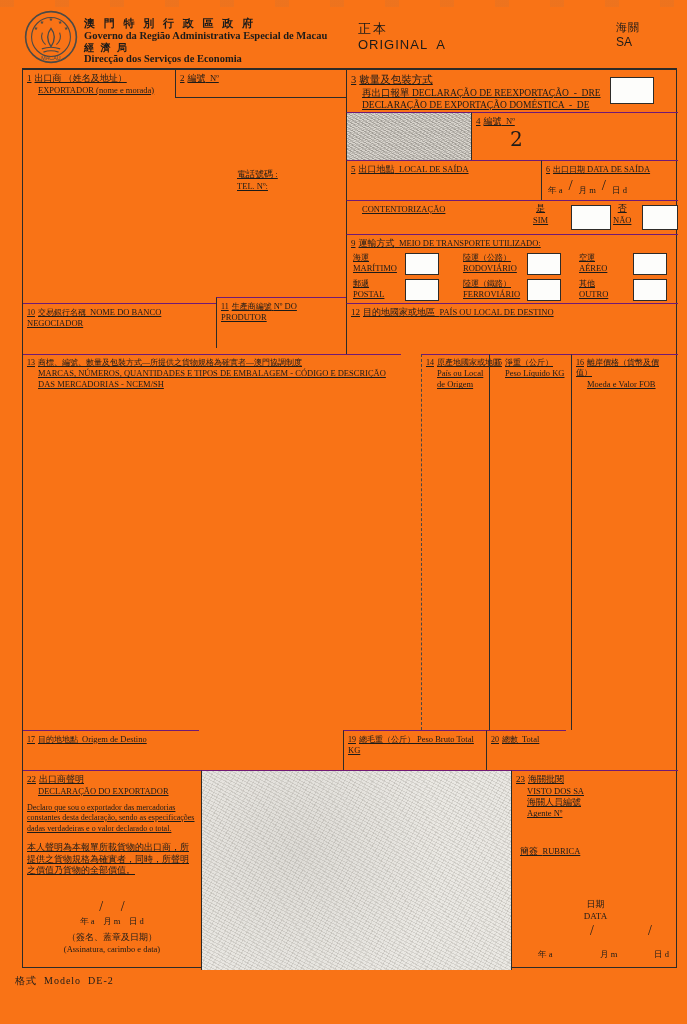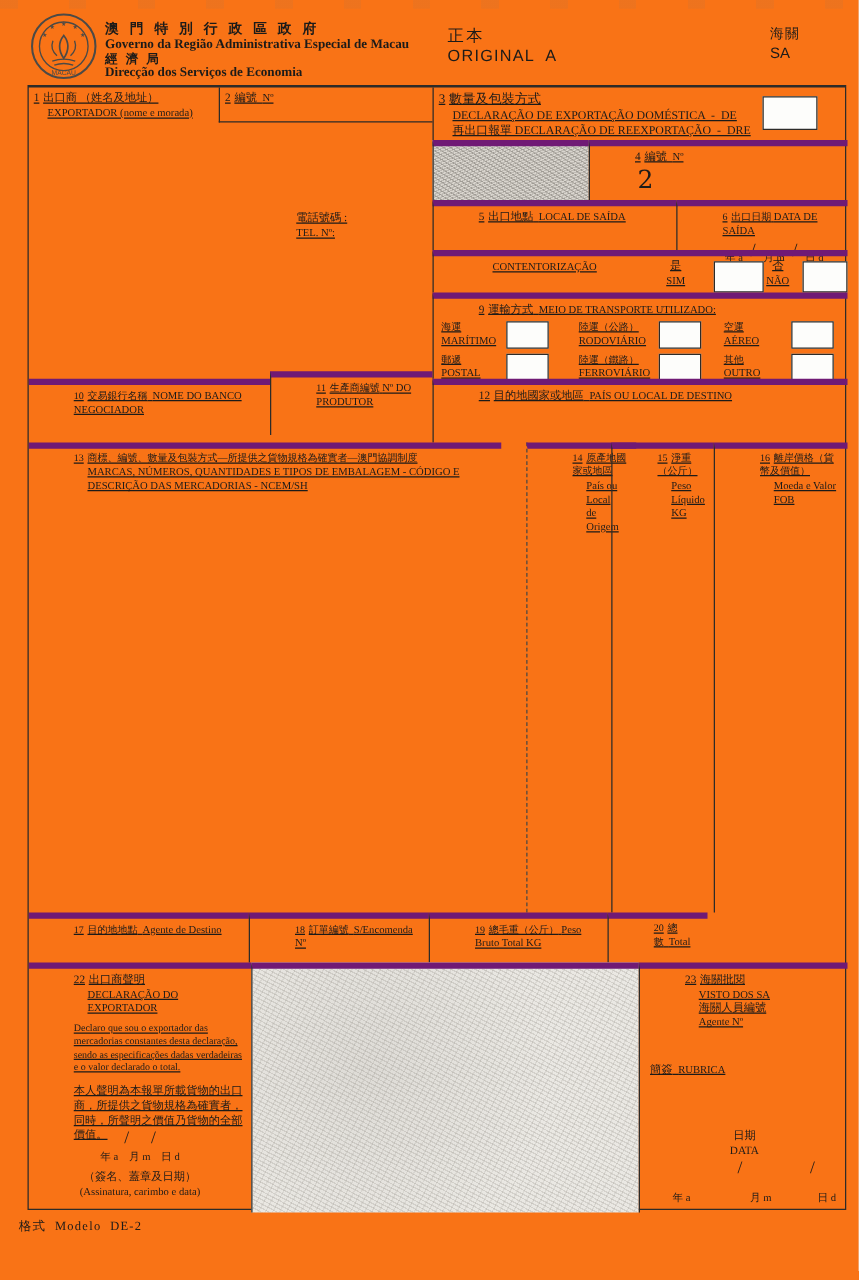--- a/index.html
+++ b/index.html
@@ -21,21 +21,21 @@
   .hdr-sa .cn { font-size:11px; letter-spacing:1px; }
   .hdr-sa .pt { font-family:"Liberation Sans","DejaVu Sans",sans-serif; font-size:12px; }
   .scan-noise { position:absolute; left:0; top:0; width:687px; height:7px;
     background:repeating-linear-gradient(90deg, rgba(120,118,112,.18) 0 14px, transparent 14px 55px);
     opacity:.5; }
   
   .form { position:absolute; left:22px; top:68px; width:655px; height:900px;
     border:1px solid #2d2b28; border-top:2px solid #2d2b28; }
   .cell { position:absolute; }
   .bl { border-left:1px solid #2d2b28; }
-  .bt { border-top:5px solid #701a75;padding-left:32px; }
+  .bt { border-top:1px solid #701a75; }
   .bb { border-bottom:1px solid #2d2b28; }
   .bld { border-left:1px dashed #4a4843; }
   
   .lbl { font-size:9px; line-height:1.3; padding:3px 4px;text-decoration:underline; }
   .lbl .pt { font-size:8.5px; }
   .ind { padding-left:11px; }
   .num { margin-right:3px; }
   .small { font-size:8px; }
   .cbx { position:absolute; border:1px solid #2d2b28; background:#fdfdfb; }
   .hatch-a { background-color:#d9d5ce;
@@ -109,22 +109,22 @@
     </div>
     <div class="cell bl bb" style="left:152px;top:0;width:171px;height:28px">
       <div class="lbl">
         <span class="num">2</span><span class="cn">編號</span>&nbsp;&nbsp;<span class="pt">Nº</span>
       </div>
     </div>
 
     <div class="cell bl" style="left:323px;top:0;width:332px;height:42px">
       <div class="lbl">
         <div style="font-size:10.5px"><span class="num">3</span><span class="cn">數量及包裝方式</span></div>
+        <div class="ind" style="font-size:9.5px;white-space:pre">再出口報單 DECLARAÇÃO DE REEXPORTAÇÃO  -  DRE</div>
         <div class="ind" style="font-size:9.5px;white-space:pre">DECLARAÇÃO DE EXPORTAÇÃO DOMÉSTICA  -  DE</div>
-        <div class="ind" style="font-size:9.5px;white-space:pre">再出口報單 DECLARAÇÃO DE REEXPORTAÇÃO  -  DRE</div>
       </div>
       <div class="cbx" style="right:24px;top:7px;width:44px;height:27px"></div>
     </div>
 
     <div class="cell bl bt hatch-a" style="left:323px;top:42px;width:125px;height:48px"></div>
     <div class="cell bl bt" style="left:448px;top:42px;width:207px;height:48px">
       <div class="lbl">
         <span class="num">4</span><span class="cn">編號</span>&nbsp;&nbsp;<span class="pt">Nº</span>
       </div>
       <div class="handval" style="position:absolute;left:38px;top:14px">2</div>
@@ -239,26 +239,21 @@
     </div>
     <div class="cell bl bt" style="left:548px;top:284px;width:107px;height:376px">
       <div class="lbl small">
         <div><span class="num">16</span><span class="cn">離岸價格（貨幣及價值）</span></div>
         <div class="ind pt">Moeda e Valor FOB</div>
       </div>
     </div>
 
     <div class="cell bt" style="left:0;top:660px;width:176px;height:40px">
       <div class="lbl small">
-        <span class="num">17</span><span class="cn">目的地地點</span>&nbsp;&nbsp;<span class="pt">Agente de Destino</span>
-      </div>
-    </div>
-    <div class="cell bl bt" style="left:176px;top:660px;width:144px;height:40px">
-      <div class="lbl small">
-        <span class="num">18</span><span class="cn">訂單編號</span>&nbsp;&nbsp;<span class="pt">S/Encomenda Nº</span>
+        <span class="num">17</span><span class="cn">目的地地點</span>&nbsp;&nbsp;<span class="pt">Origem de Destino</span>
       </div>
     </div>
     <div class="cell bl bt" style="left:320px;top:660px;width:143px;height:40px">
       <div class="lbl small">
         <span class="num">19</span><span class="cn">總毛重（公斤）</span>&nbsp;<span class="pt">Peso Bruto Total KG</span>
       </div>
     </div>
     <div class="cell bl bt" style="left:463px;top:660px;width:80px;height:40px">
       <div class="lbl small">
         <span class="num">20</span><span class="cn">總數</span>&nbsp;&nbsp;<span class="pt">Total</span>

